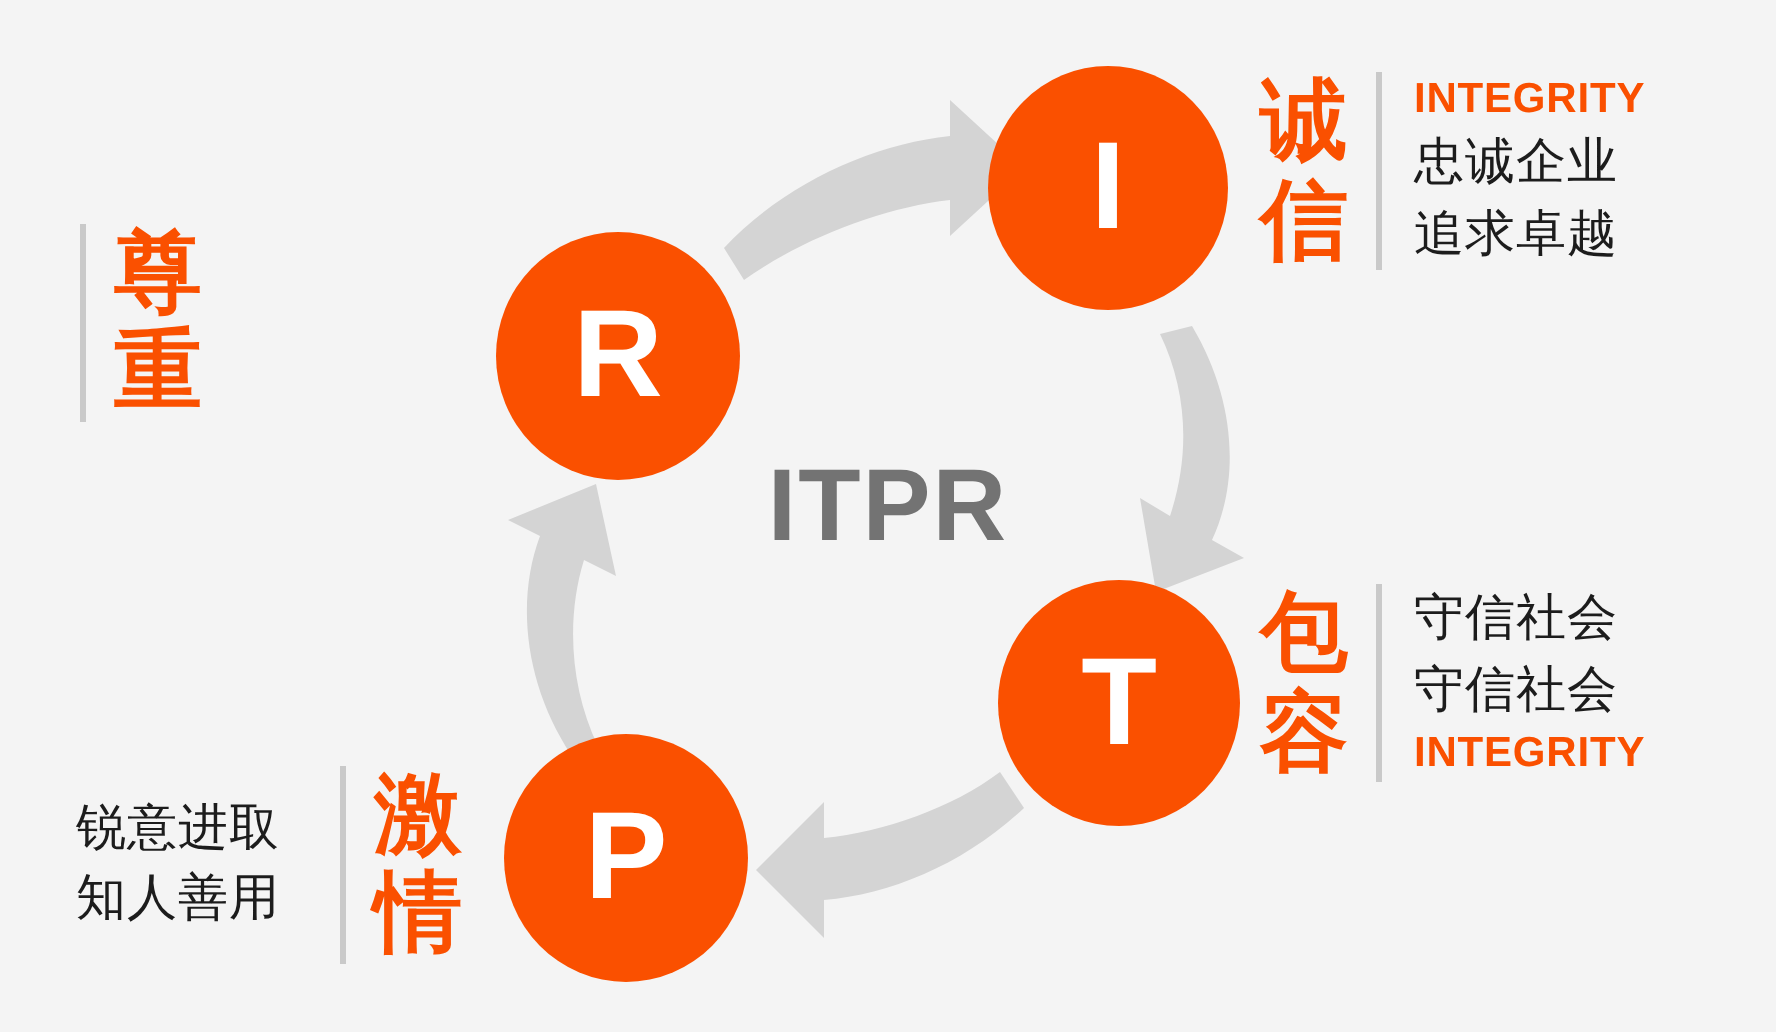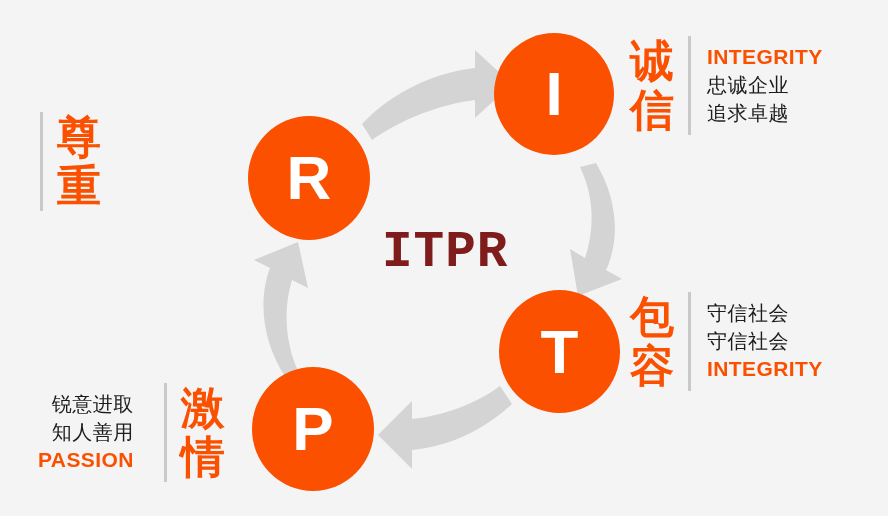--- a/index.html
+++ b/index.html
@@ -49,26 +49,26 @@
   #node-p { left: 252px; top: 367px; width: 122px; height: 124px; }
   #node-p .letter { font-size: 62px; }
 
   
   #center-word {
     position: absolute;
     left: 382px;
     top: 227px;
     width: 124px;
     text-align: center;
-    color: #7f1d1d;
+    color: #737373;
     font-size: 51px;
     font-weight: bold;
     letter-spacing: 1px;
     line-height: 1;
-    font-family: Liberation Mono, monospace;
+    font-family: Liberation Sans, sans-serif;
   }
 
   
   #arrows {
     position: absolute;
     left: 0; top: 0;
     width: 888px; height: 516px;
     pointer-events: none;
   }
 
@@ -97,21 +97,21 @@
     color: #fa5000;
     font-weight: bold;
     font-size: 21px;
     letter-spacing: 0.4px;
     line-height: 1.35;
     font-family: "Liberation Sans", sans-serif;
     white-space: nowrap;
   }
   .cn {
     color: #1c1c1c;
-    font-size: 20px;
+    font-size: 25px;
     line-height: 1.42;
     font-family: "Liberation Sans", sans-serif;
     white-space: nowrap;
     letter-spacing: 0.5px;
   }
 
   
   #block-respect { left: 40px; top: 112px; }
   #block-respect .lines { align-items: flex-end; padding-right: 14px; }
   #block-respect .cn-big { padding-left: 14px; }
@@ -216,21 +216,20 @@
       <div class="cn">守信社会</div>
       <div class="cn">守信社会</div>
       <div class="en">INTEGRITY</div>
     </div>
   </div>
 
   <div class="label-block" id="block-passion">
     <div class="lines">
       <div class="cn">锐意进取</div>
       <div class="cn">知人善用</div>
-      <div class="en">PASSION</div>
     </div>
     <div class="divider"></div>
     <div class="cn-big">
       <span>激</span>
       <span>情</span>
     </div>
   </div>
 
 </div>
 

